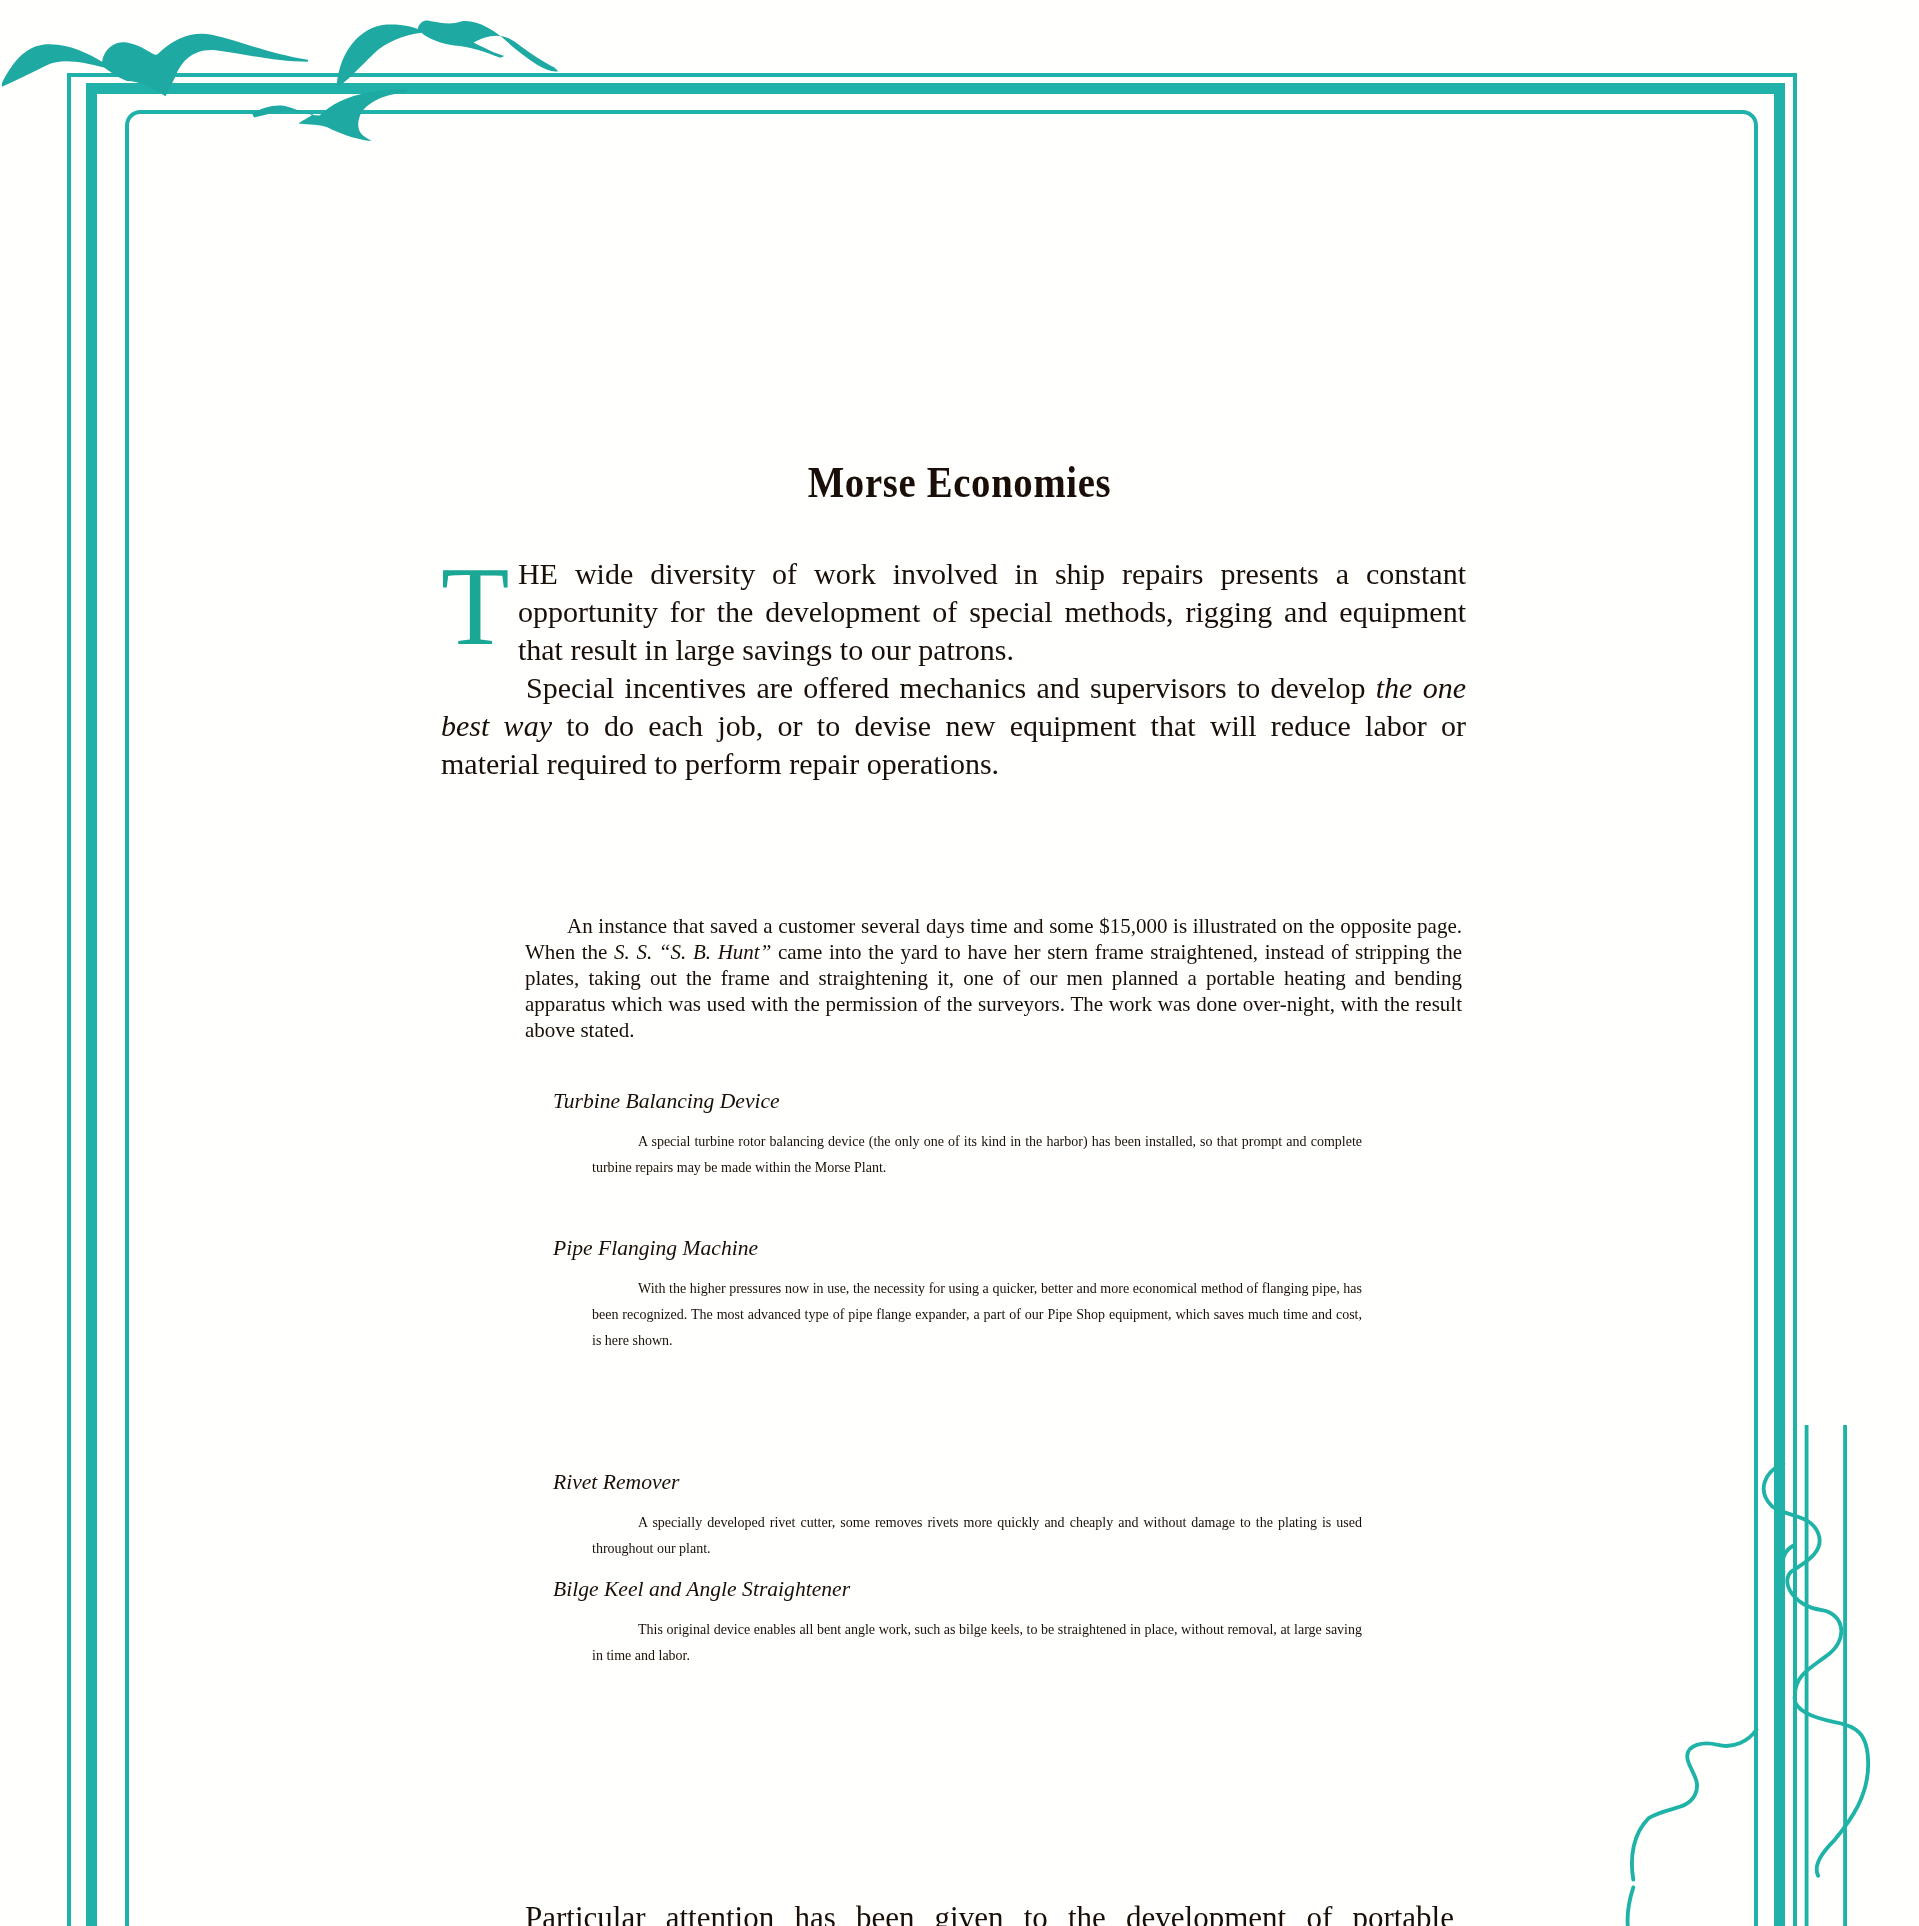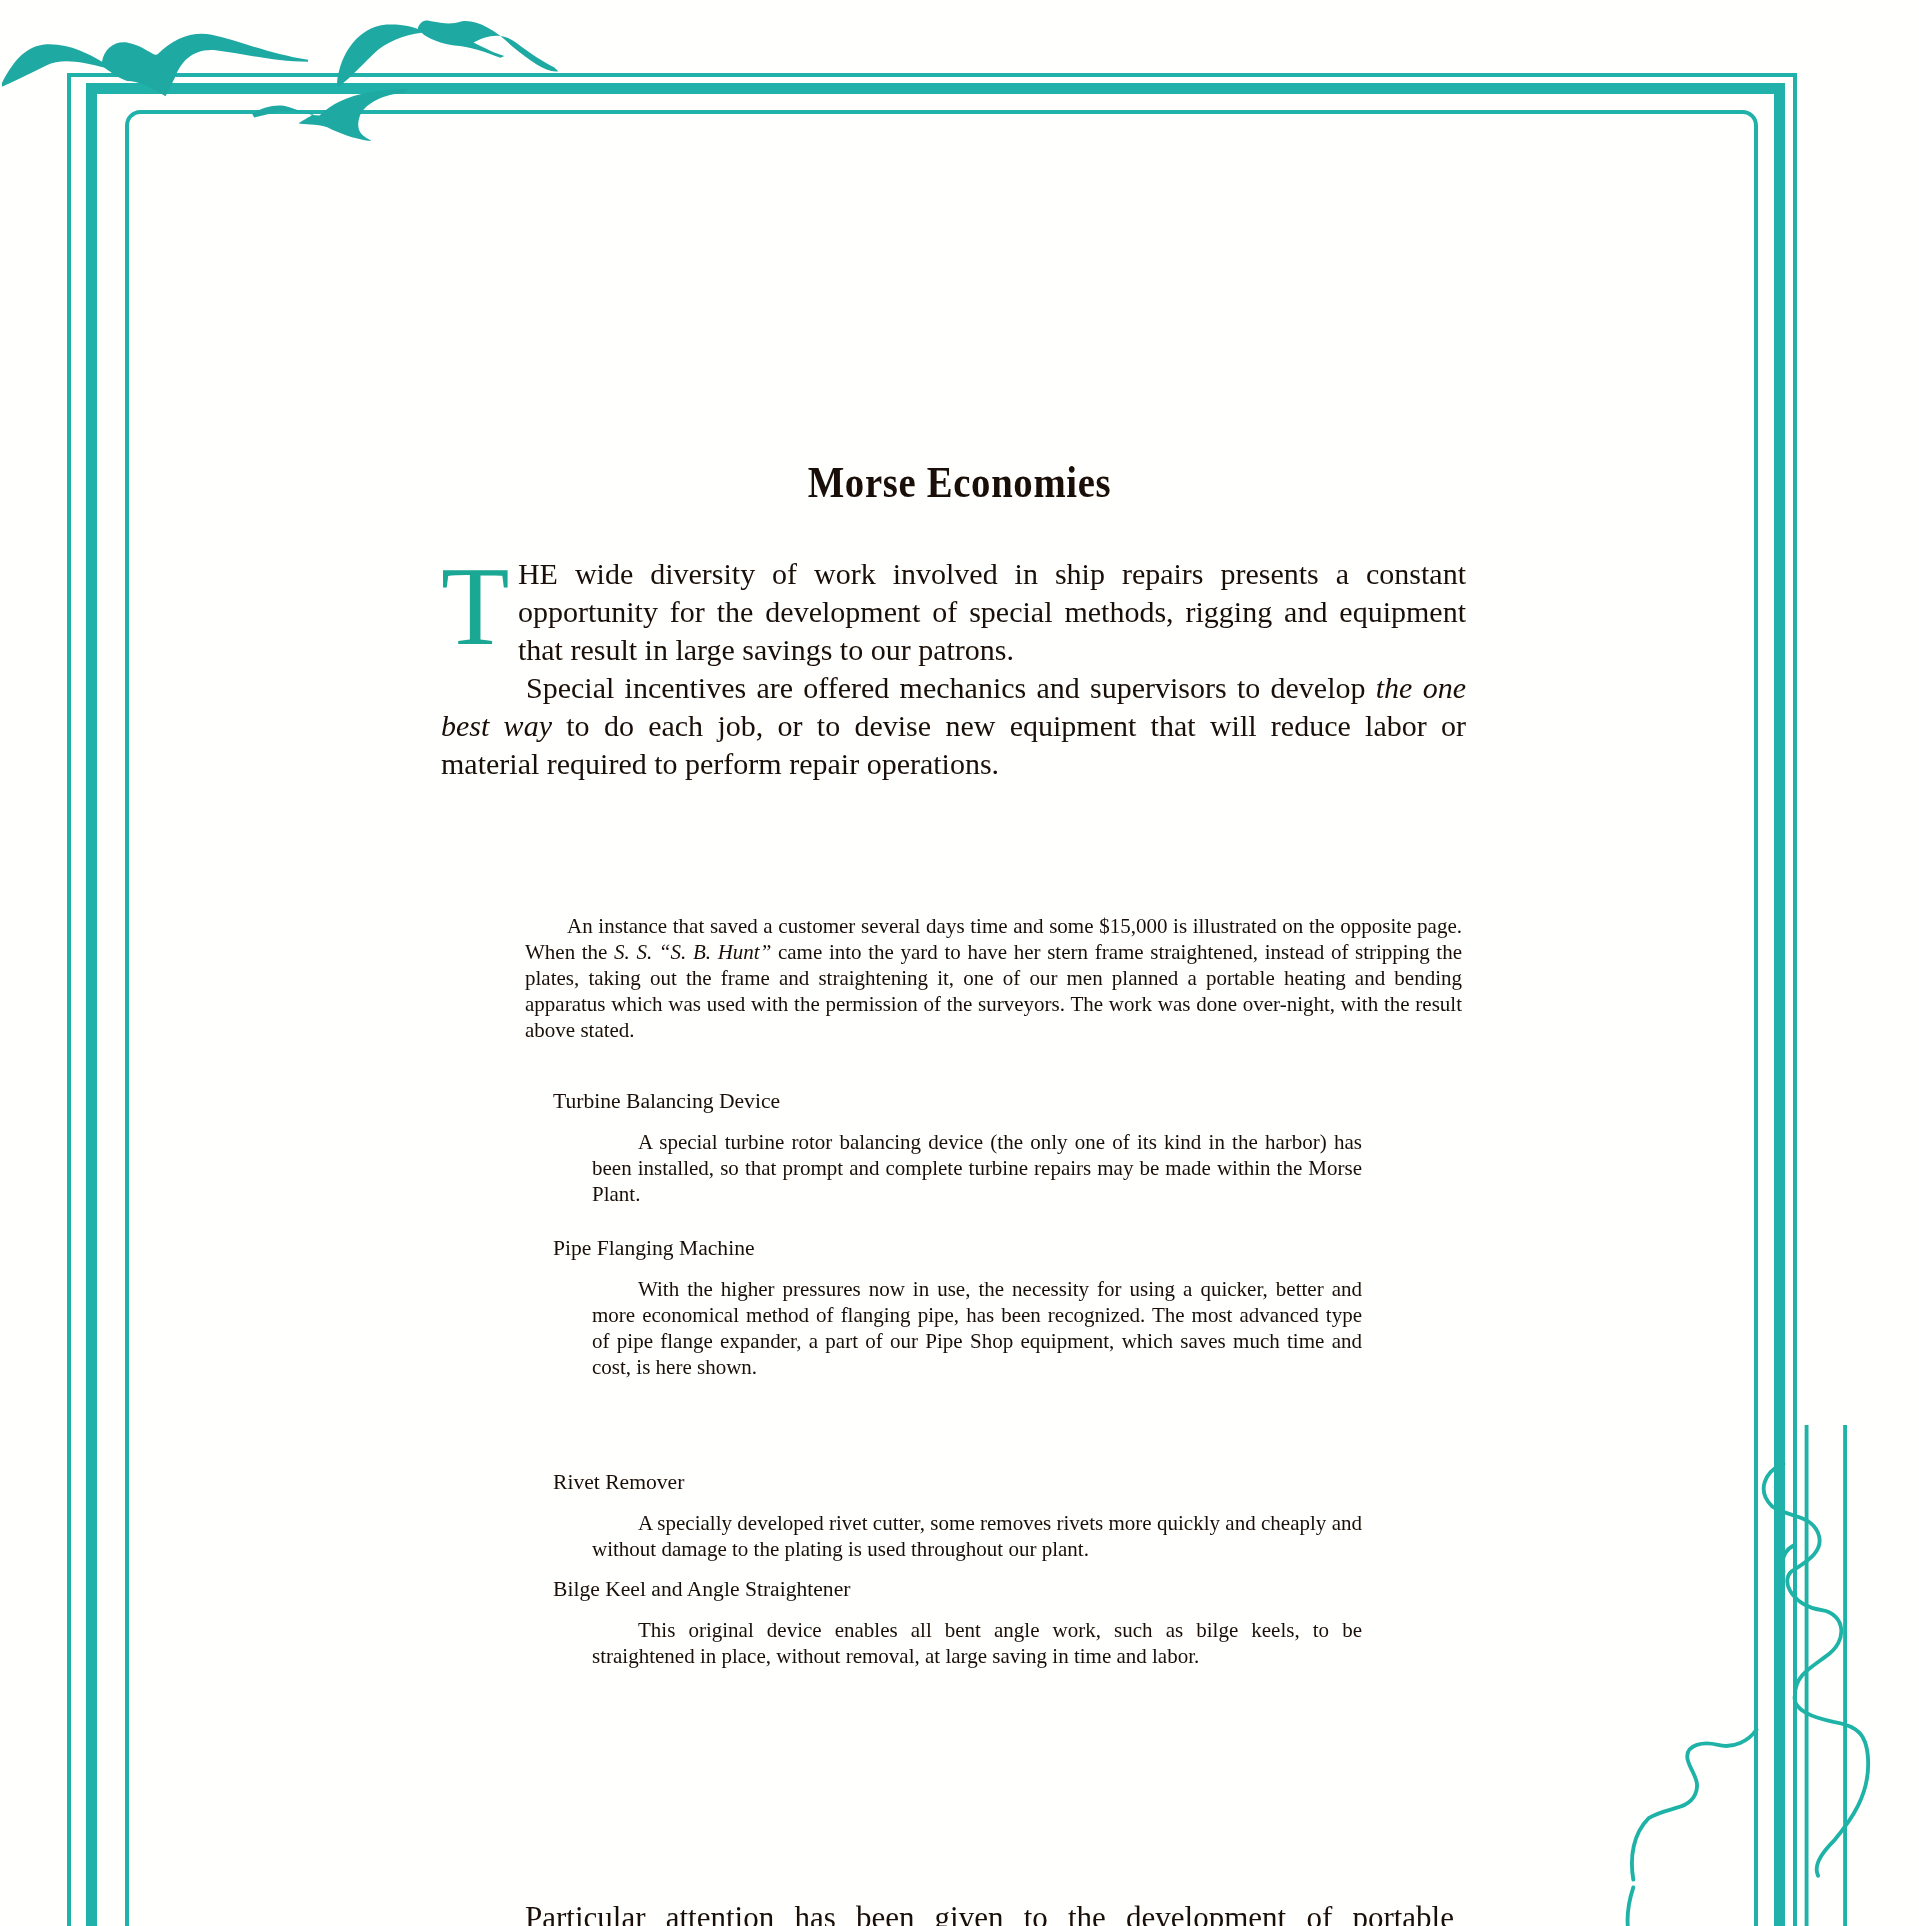--- a/index.html
+++ b/index.html
@@ -21,22 +21,22 @@
             font-size: 30px; line-height: 38px; text-align: justify; }
     .lead p { margin: 0; }
     .lead .indent { text-indent: 85px; }
     .dropcap { float: left; color: #1aa794; font-size: 112px; line-height: 89px;
                margin: 7px 8.5px 0 0; font-family: "Liberation Serif", serif; }
 
     .instance { position: absolute; left: 525px; width: 937px; top: 913px;
                 font-size: 21px; line-height: 26px; text-align: justify; text-indent: 42px; margin: 0; }
 
     .section { position: absolute; left: 553px; width: 809px; }
-    .section h3 { margin: 0; font-weight: normal; font-size: 21.6px; line-height: 27px; }
-    .section p { margin: 14px 0 0 39px; font-size: 21px; line-height: 26px; text-align: justify; text-indent: 46px; }
+    .section h3 { margin: 0; font-weight: normal; font-style: italic; font-size: 21.6px; line-height: 27px; }
+    .section p { margin: 14px 0 0 39px; font-size: 14px; line-height: 26px; text-align: justify; text-indent: 46px; }
 
     .closing { position: absolute; left: 429px; width: 1025px; top: 1899px;
                font-size: 31px; line-height: 38px; text-align: justify; text-indent: 96px; margin: 0; }
     em { font-style: italic; }
   </style>
 </head>
 <body>
 
 <div class="page">
 

